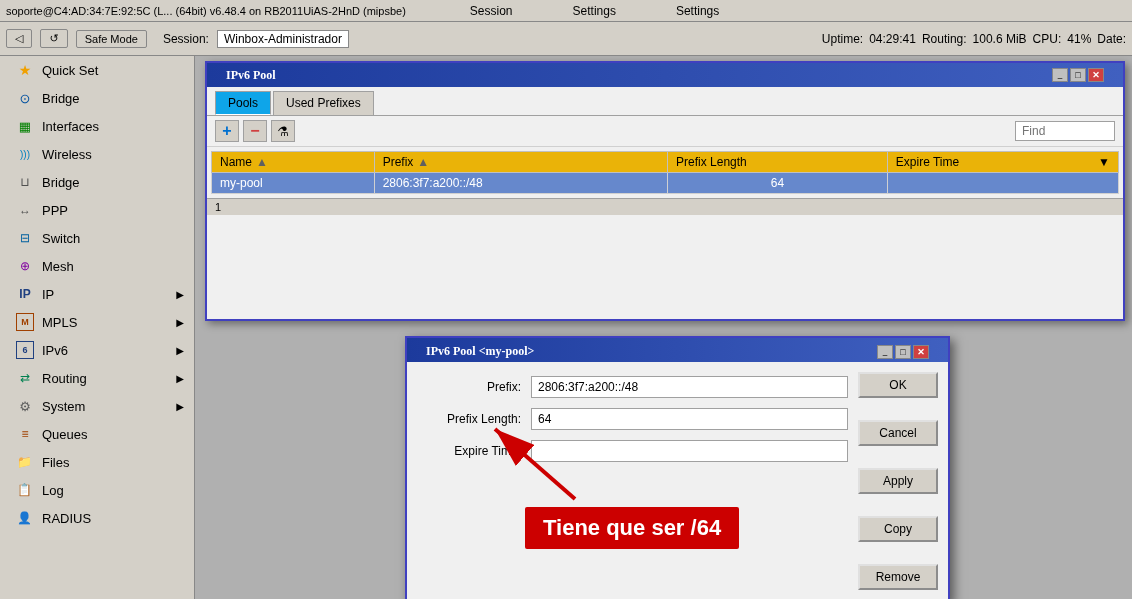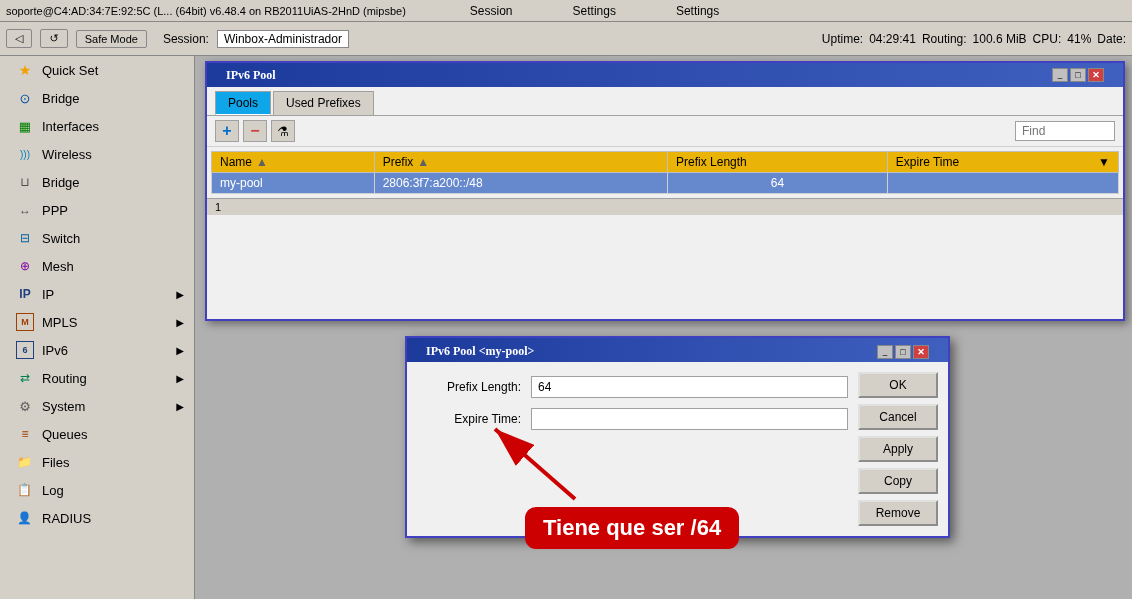--- a/index.html
+++ b/index.html
@@ -80,21 +80,21 @@
     .col-dropdown { float: right; cursor: pointer; }
 
     
     .ipv6-pool-dialog { position: absolute; top: 280px; left: 210px; width: 545px; background: #f0f0f0; border: 2px solid #4040c0; box-shadow: 4px 4px 10px rgba(0,0,0,0.5); z-index: 10; }
     .form-row { display: flex; align-items: center; margin-bottom: 10px; }
     .form-label { width: 110px; text-align: right; padding-right: 10px; font-size: 12px; color: #000; flex-shrink: 0; }
     .form-input { flex: 1; border: 1px solid #a0a0a0; background: white; padding: 3px 6px; font-size: 12px; height: 22px; }
     .dialog-btn { width: 80px; padding: 4px 0; background: #d4d0c8; border: 2px outset #e0e0e0; cursor: pointer; font-size: 12px; text-align: center; }
     .dialog-content { display: flex; }
     .dialog-fields { flex: 1; padding: 14px 0 14px 14px; }
-    .dialog-btns-col { width: 100px; padding: 10px 10px 10px 0; display: flex; flex-direction: column; gap: 6px; align-items: flex-end; }
+    .dialog-btns-col { width: 100px; padding: 10px 10px 10px 0; display: flex; flex-direction: column; gap: 22px; align-items: flex-end; }
 
     .table-container { padding: 4px; }
     .status-bar { background: #d4d0c8; border-top: 1px solid #a0a0a0; padding: 2px 8px; font-size: 11px; display: flex; align-items: center; gap: 10px; }
     @keyframes blink { 0%,100%{opacity:1;} 50%{opacity:0;} }
   </style>
 </head>
 <body>
 
 <div class="top-bar">
   <span style="font-size:11px;">soporte@C4:AD:34:7E:92:5C (L... (64bit) v6.48.4 on RB2011UiAS-2HnD (mipsbe)</span>
@@ -263,20 +263,24 @@
         <span class="window-title">IPv6 Pool &lt;my-pool&gt;</span>
         <div class="window-controls">
           <div class="win-btn">_</div>
           <div class="win-btn">□</div>
           <div class="win-btn close">✕</div>
         </div>
       </div>
       <div class="dialog-content">
         <div class="dialog-fields">
           <div class="form-row">
+            <span class="form-label">Prefix:</span>
+            <input class="form-input" type="text" value="2806:3f7:a200::/48" style="cursor: text;">
+          </div>
+          <div class="form-row">
             <span class="form-label">Prefix Length:</span>
             <input class="form-input" type="text" value="64" style="">
           </div>
           <div class="form-row">
             <span class="form-label">Expire Time:</span>
             <input class="form-input" type="text" value="" style="">
           </div>
         </div>
         <div class="dialog-btns-col">
           <button class="dialog-btn">OK</button>
@@ -292,17 +296,17 @@
 
       <svg width="180" height="100" style="position:absolute;bottom:40px;left:-20px;">
         <defs>
           <marker id="arrowhead" markerWidth="10" markerHeight="7" refX="10" refY="3.5" orient="auto">
             <polygon points="0 0, 10 3.5, 0 7" fill="#cc0000"></polygon>
           </marker>
         </defs>
         <line x1="120" y1="90" x2="40" y2="20" stroke="#cc0000" stroke-width="4" marker-end="url(#arrowhead)"></line>
       </svg>
 
-      <div style="position:absolute;bottom:0;left:50px;background:#cc0000;color:white;font-size:22px;font-weight:bold;padding:8px 18px;border-radius:11px;white-space:nowrap;">Tiene que ser /64</div>
+      <div style="position:absolute;bottom:0;left:50px;background:#cc0000;color:white;font-size:22px;font-weight:bold;padding:8px 18px;border-radius:2px;white-space:nowrap;">Tiene que ser /64</div>
     </div>
 
   </div>
 </div>
 
 </body></html>

